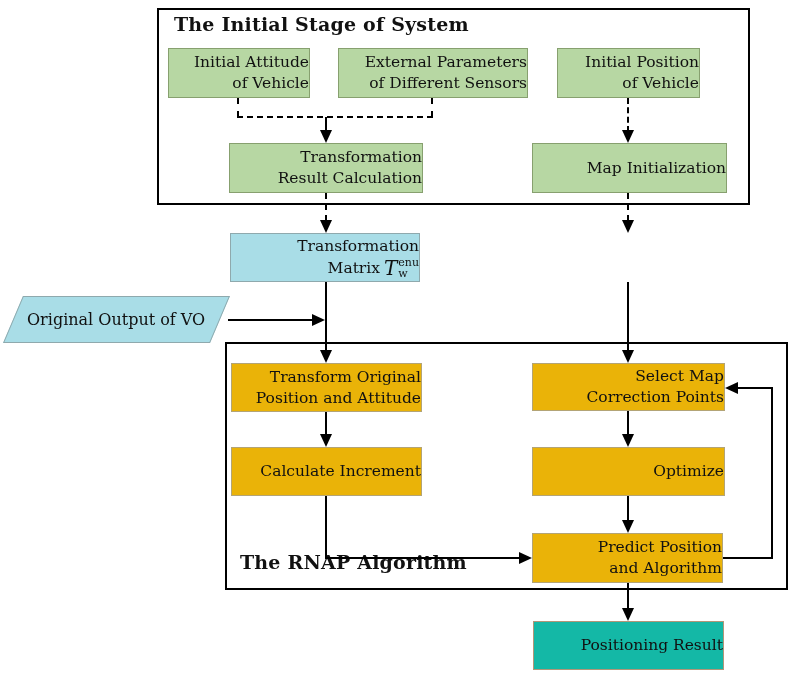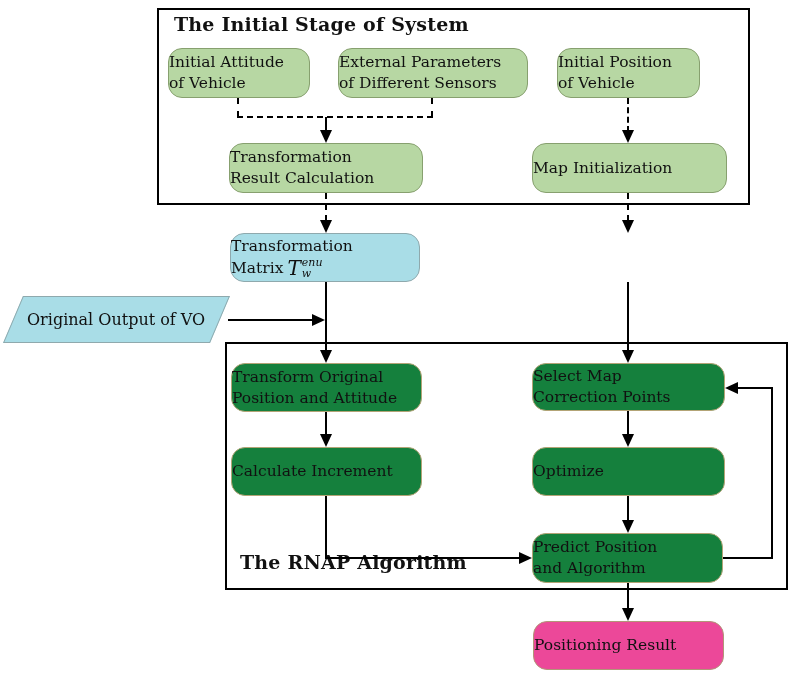--- a/index.html
+++ b/index.html
@@ -4,44 +4,44 @@
 <style>
   html,body{margin:0;padding:0;background:#ffffff;}
   #canvas{
     position:relative;width:797px;height:678px;background:#ffffff;
     font-family:"DejaVu Serif","Liberation Serif",serif;color:#111;
     overflow:hidden;
   }
   .frame{position:absolute;border:2.5px solid #000;box-sizing:border-box;background:transparent;}
   .frame-title{position:absolute;font-weight:bold;font-size:19px;letter-spacing:0.2px;white-space:nowrap;}
   .box{
-    position:absolute;display:flex;flex-direction:column;justify-content:center;align-items:flex-start;
-    text-align:center;font-size:15.5px;line-height:21px;box-sizing:border-box;z-index:3;border-radius:14px;
+    position:absolute;display:flex;flex-direction:column;justify-content:center;align-items:flex-end;
+    text-align:center;font-size:15.5px;line-height:21px;box-sizing:border-box;z-index:3;
   }
   .green{background:#b7d7a3;border:1.5px solid #87a06f;}
   .blue{background:#a9dde7;border:1.5px solid #8fa9ad;}
-  .yellow{background:#15803d;border:1.5px solid #b3a476;}
-  .orange{background:#ec4899;border:1.5px solid #b29678;}
+  .yellow{background:#eab308;border:1.5px solid #b3a476;}
+  .orange{background:#14b8a6;border:1.5px solid #b29678;}
   .para{
     position:absolute;background:#a9dde7;border:1.5px solid #8fa9ad;box-sizing:border-box;
     display:flex;justify-content:center;align-items:center;z-index:3;
     transform:skewX(-23deg);
   }
   .para .inner{transform:skewX(23deg);font-size:16px;white-space:nowrap;}
   .vline{position:absolute;width:2px;background:#000;z-index:1;}
   .hline{position:absolute;height:2px;background:#000;z-index:1;}
   .vdash{position:absolute;width:0;border-left:2px dashed #000;z-index:1;}
   .hdash{position:absolute;height:0;border-top:2px dashed #000;z-index:1;}
   .ah{position:absolute;width:0;height:0;z-index:2;}
   .ah-down{border-left:6px solid transparent;border-right:6px solid transparent;border-top:13px solid #000;}
   .ah-right{border-top:6px solid transparent;border-bottom:6px solid transparent;border-left:13px solid #000;}
   .ah-left{border-top:6px solid transparent;border-bottom:6px solid transparent;border-right:13px solid #000;}
   .math{display:inline-flex;align-items:center;margin-left:4px;}
   .tsym{font-style:italic;font-size:20px;line-height:20px;}
-  .stack{display:inline-flex;flex-direction:column;font-style:italic;font-size:11px;line-height:11px;margin-left:1px;text-align:left;}
+  .stack{display:inline-flex;flex-direction:column;font-size:11px;line-height:11px;margin-left:1px;text-align:left;}
 </style>
 </head>
 <body>
 
 <div id="canvas">
 
   <div class="frame" style="left:157px;top:8px;width:593px;height:197px;"></div>
   <div class="frame-title" style="left:174px;top:13px;">The Initial Stage of System</div>
 
   <div class="frame" style="left:225px;top:342px;width:563px;height:248px;"></div>

